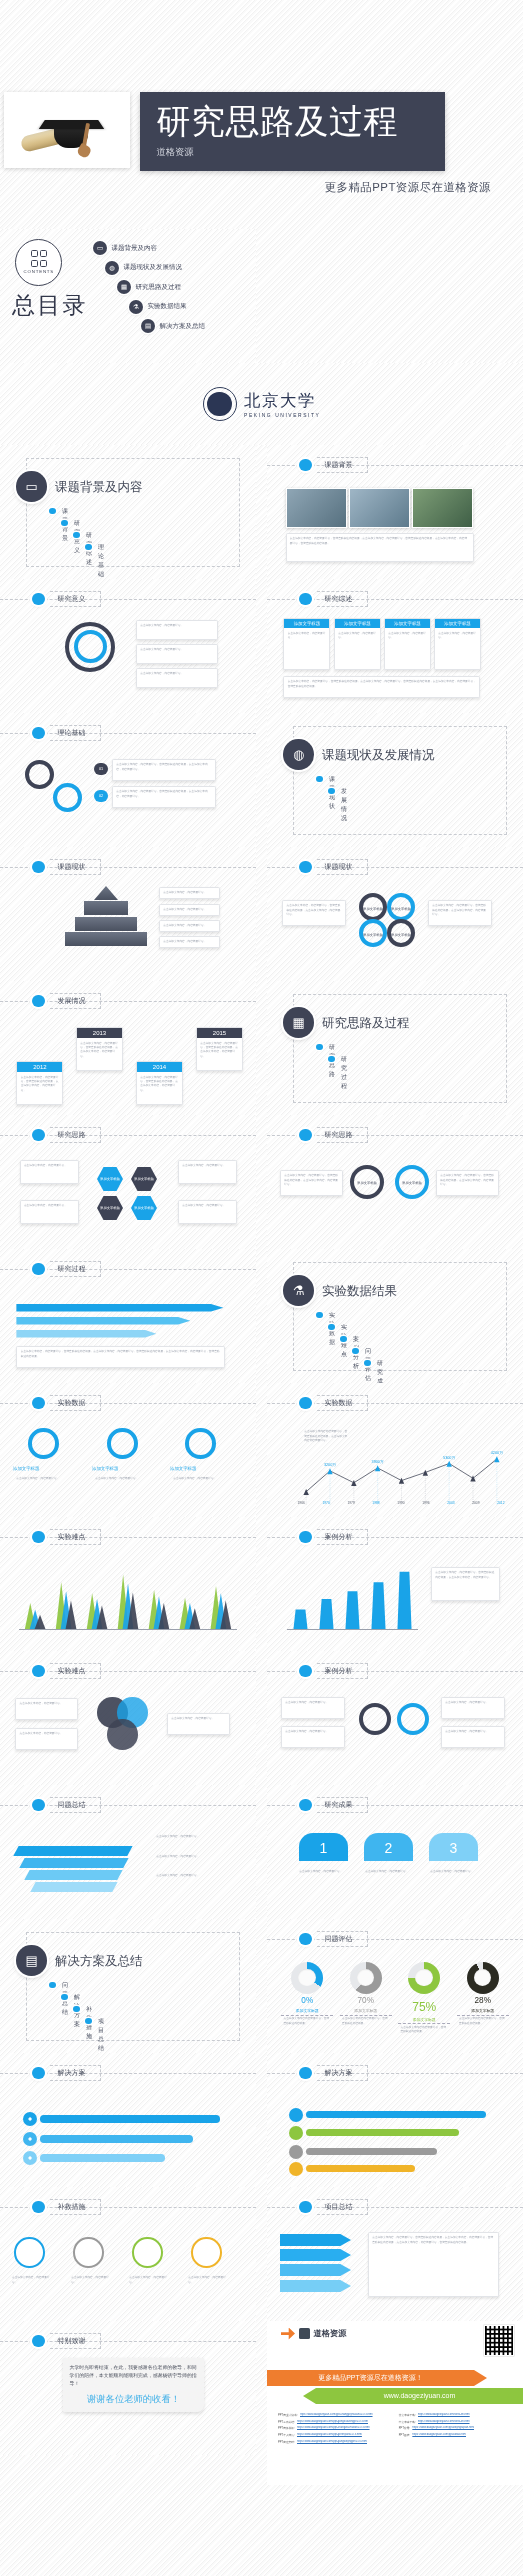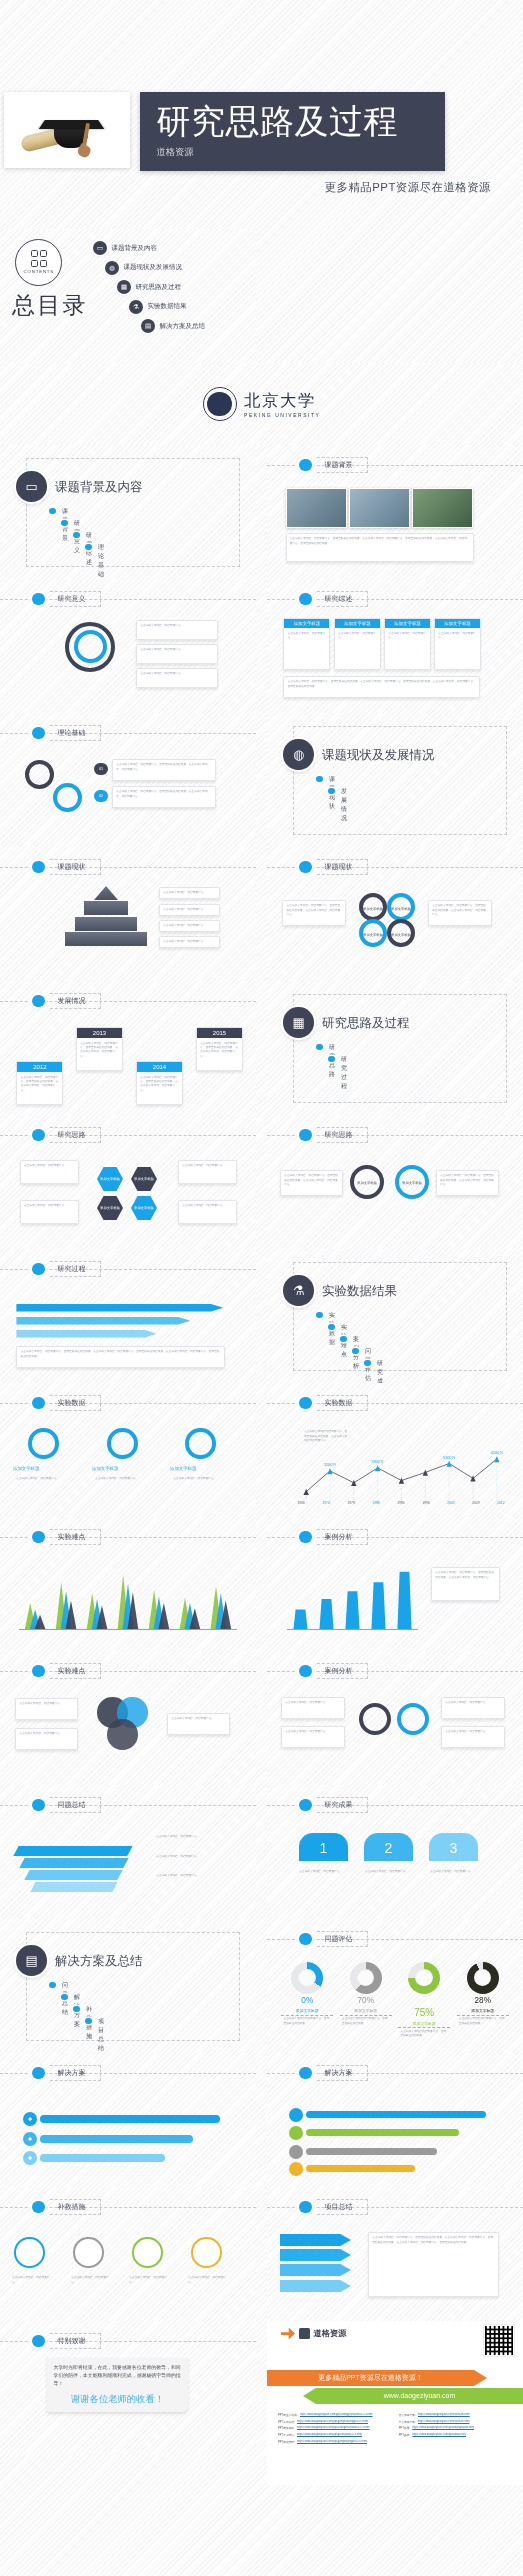--- a/index.html
+++ b/index.html
@@ -766,21 +766,21 @@
             <div style="font-size: 2.7px; line-height: 4.4px; color: rgb(154, 160, 172); margin-top: 1.6px; text-align: left; padding: 0px 2.2px;">点击添加文字内容内容简要详尽，言简意赅叙述内容概要。</div>
           </div>
           <div style="position: relative; width: 52px; text-align: center;">
             <div class="donut" style="position: relative; margin: 0px auto; background: conic-gradient(rgb(154, 154, 154) 0deg, rgb(154, 154, 154) 61%, rgb(230, 232, 235) 61%, rgb(230, 232, 235) 100%);"></div>
             <div style="font-size: 8.2px; margin-top: 2.2px; color: rgb(154, 154, 154);">70%</div>
             <div style="font-size: 3.8px; margin-top: 3.3px; border-bottom: 0.5px dashed rgb(170, 170, 187); padding-bottom: 1.1px; color: rgb(154, 154, 154);">添加文字标题</div>
             <div style="font-size: 2.7px; line-height: 4.4px; color: rgb(154, 160, 172); margin-top: 1.6px; text-align: left; padding: 0px 2.2px;">点击添加文字内容内容简要详尽，言简意赅叙述内容概要。</div>
           </div>
           <div style="position: relative; width: 52px; text-align: center;">
             <div class="donut" style="position: relative; margin: 0px auto; background: conic-gradient(rgb(141, 198, 63) 0deg, rgb(141, 198, 63) 75%, rgb(230, 232, 235) 75%, rgb(230, 232, 235) 100%);"></div>
-            <div style="font-size: 10px; margin-top: 13px; color: rgb(141, 198, 63);">75%</div>
+            <div style="font-size: 12px; margin-top: 6px; color: rgb(141, 198, 63);">75%</div>
             <div style="font-size: 3.8px; margin-top: 3.3px; border-bottom: 0.5px dashed rgb(170, 170, 187); padding-bottom: 1.1px; color: rgb(141, 198, 63);">添加文字标题</div>
             <div style="font-size: 2.7px; line-height: 4.4px; color: rgb(154, 160, 172); margin-top: 1.6px; text-align: left; padding: 0px 2.2px;">点击添加文字内容内容简要详尽，言简意赅叙述内容概要。</div>
           </div>
           <div style="position: relative; width: 52px; text-align: center;">
             <div class="donut" style="position: relative; margin: 0px auto; background: conic-gradient(rgb(43, 43, 34) 0deg, rgb(43, 43, 34) 93%, rgb(230, 232, 235) 93%, rgb(230, 232, 235) 100%);"></div>
             <div style="font-size: 8.2px; margin-top: 2.2px; color: rgb(43, 43, 34);">28%</div>
             <div style="font-size: 3.8px; margin-top: 3.3px; border-bottom: 0.5px dashed rgb(170, 170, 187); padding-bottom: 1.1px; color: rgb(43, 43, 34);">添加文字标题</div>
             <div style="font-size: 2.7px; line-height: 4.4px; color: rgb(154, 160, 172); margin-top: 1.6px; text-align: left; padding: 0px 2.2px;">点击添加文字内容内容简要详尽，言简意赅叙述内容概要。</div>
           </div>
         </div>
@@ -836,21 +836,21 @@
       <div style="position:absolute;left:13px;top:93px;width:71px;height:12px;background:#76cef6;clip-path:polygon(0 0,85% 0,100% 50%,85% 100%,0 100%)"></div>
       <div class="card" style="left:101px; top:45px; width:131px; height:65px;">
           <div class="ph">点击添加文字内容，内容简要详尽，言简意赅叙述内容概要，点击添加文字内容，内容简要详尽，言简意赅叙述内容概要，点击添加文字内容，内容简要详尽，言简意赅叙述内容概要。</div>
         </div>
     </div>
 
     <div class="slide">
       <div class="sl-head"></div>
         <div class="sl-dot"></div>
       <div class="sl-label">特别致谢</div>
-      <div style="position:absolute;left:0;top:34px;width:100%;height:98px">
+      <div style="position:absolute;left:16px;top:34px;width:100%;height:98px">
         <div class="thanks-card">
           <div class="thanks-body">大学时光即将结束，在此，我要感谢各位老师的教导，和同学们的陪伴，本文能顺利能顺利完成，感谢杨镇宁导师的指导！</div>
           <div class="thanks-big">谢谢各位老师的收看！</div>
         </div>
       </div>
     </div>
 
     <div class="slide" style="height:164px">
       <div class="promo">
         <div class="promo-logo">

